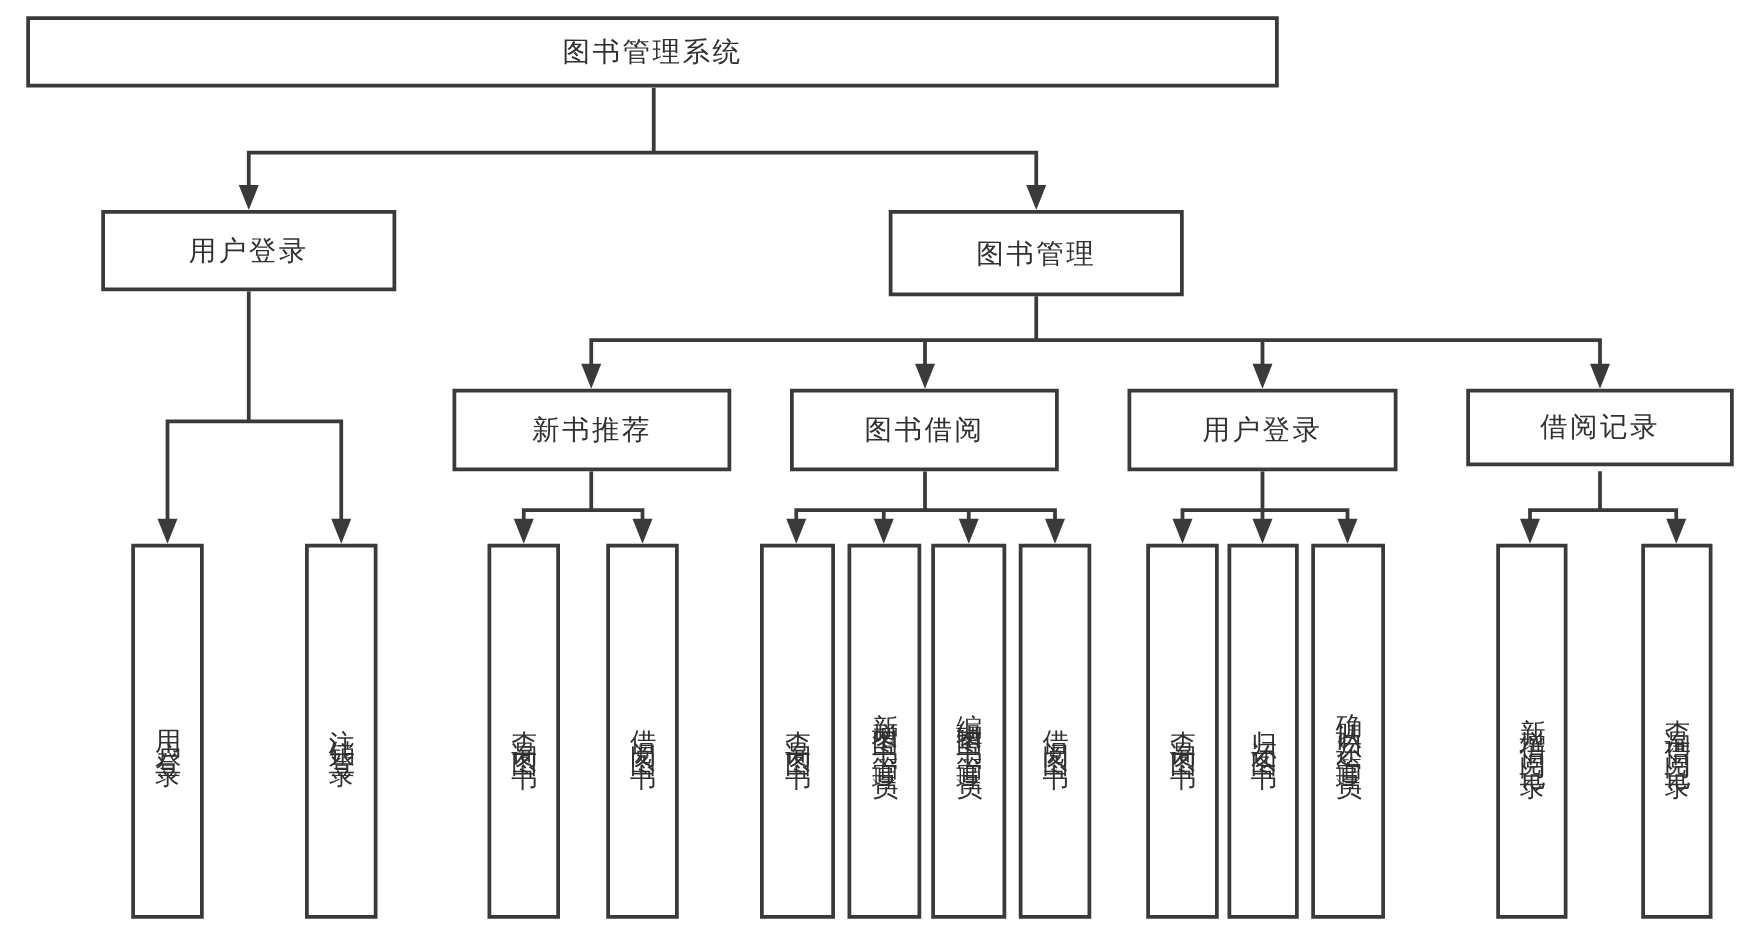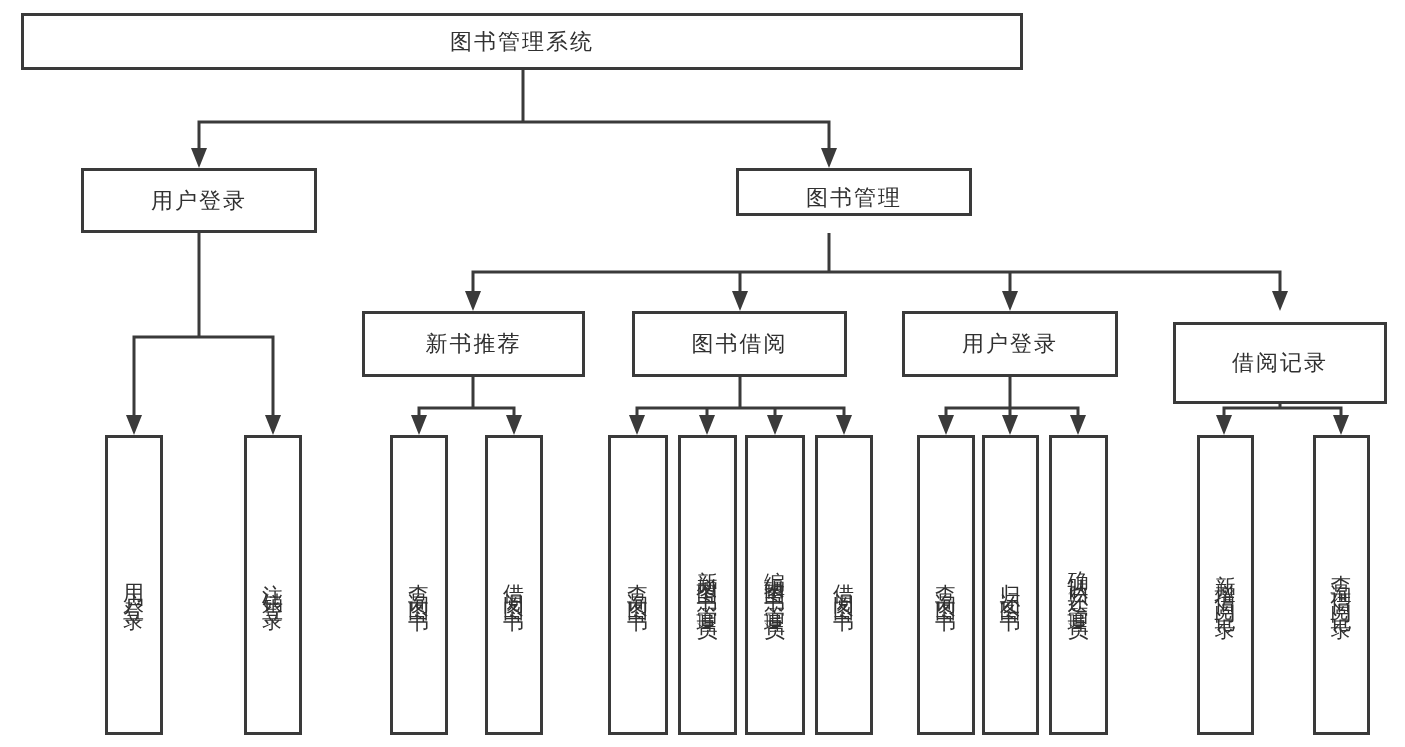--- a/index.html
+++ b/index.html
@@ -80,34 +80,34 @@
     </g>
   </svg>
 
   <div class="node node-h" style="left:21px;top:13px;width:1002px;height:57px;">
     <span class="htext">图书管理系统</span>
   </div>
 
   <div class="node node-h" style="left:81px;top:168px;width:236px;height:65px;">
     <span class="htext">用户登录</span>
   </div>
-  <div class="node node-h" style="left:736px;top:168px;width:236px;height:48px;align-items:flex-end;">
+  <div class="node node-h" style="left:711px;top:168px;width:236px;height:69px;">
     <span class="htext">图书管理</span>
   </div>
 
   <div class="node node-h" style="left:632px;top:311px;width:215px;height:66px;">
     <span class="htext">图书借阅</span>
   </div>
   <div class="node node-h" style="left:362px;top:311px;width:223px;height:66px;">
     <span class="htext">新书推荐</span>
   </div>
   <div class="node node-h" style="left:902px;top:311px;width:216px;height:66px;">
     <span class="htext">用户登录</span>
   </div>
-  <div class="node node-h" style="left:1173px;top:311px;width:214px;height:82px;margin-top:11px;">
+  <div class="node node-h" style="left:1173px;top:311px;width:214px;height:62px;">
     <span class="htext">借阅记录</span>
   </div>
 
   <div class="node node-v" style="left:105px;top:435px;width:58px;height:300px;">
     <span class="vtext">用户登录</span>
   </div>
   <div class="node node-v" style="left:244px;top:435px;width:58px;height:300px;">
     <span class="vtext">注销登录</span>
   </div>
 

